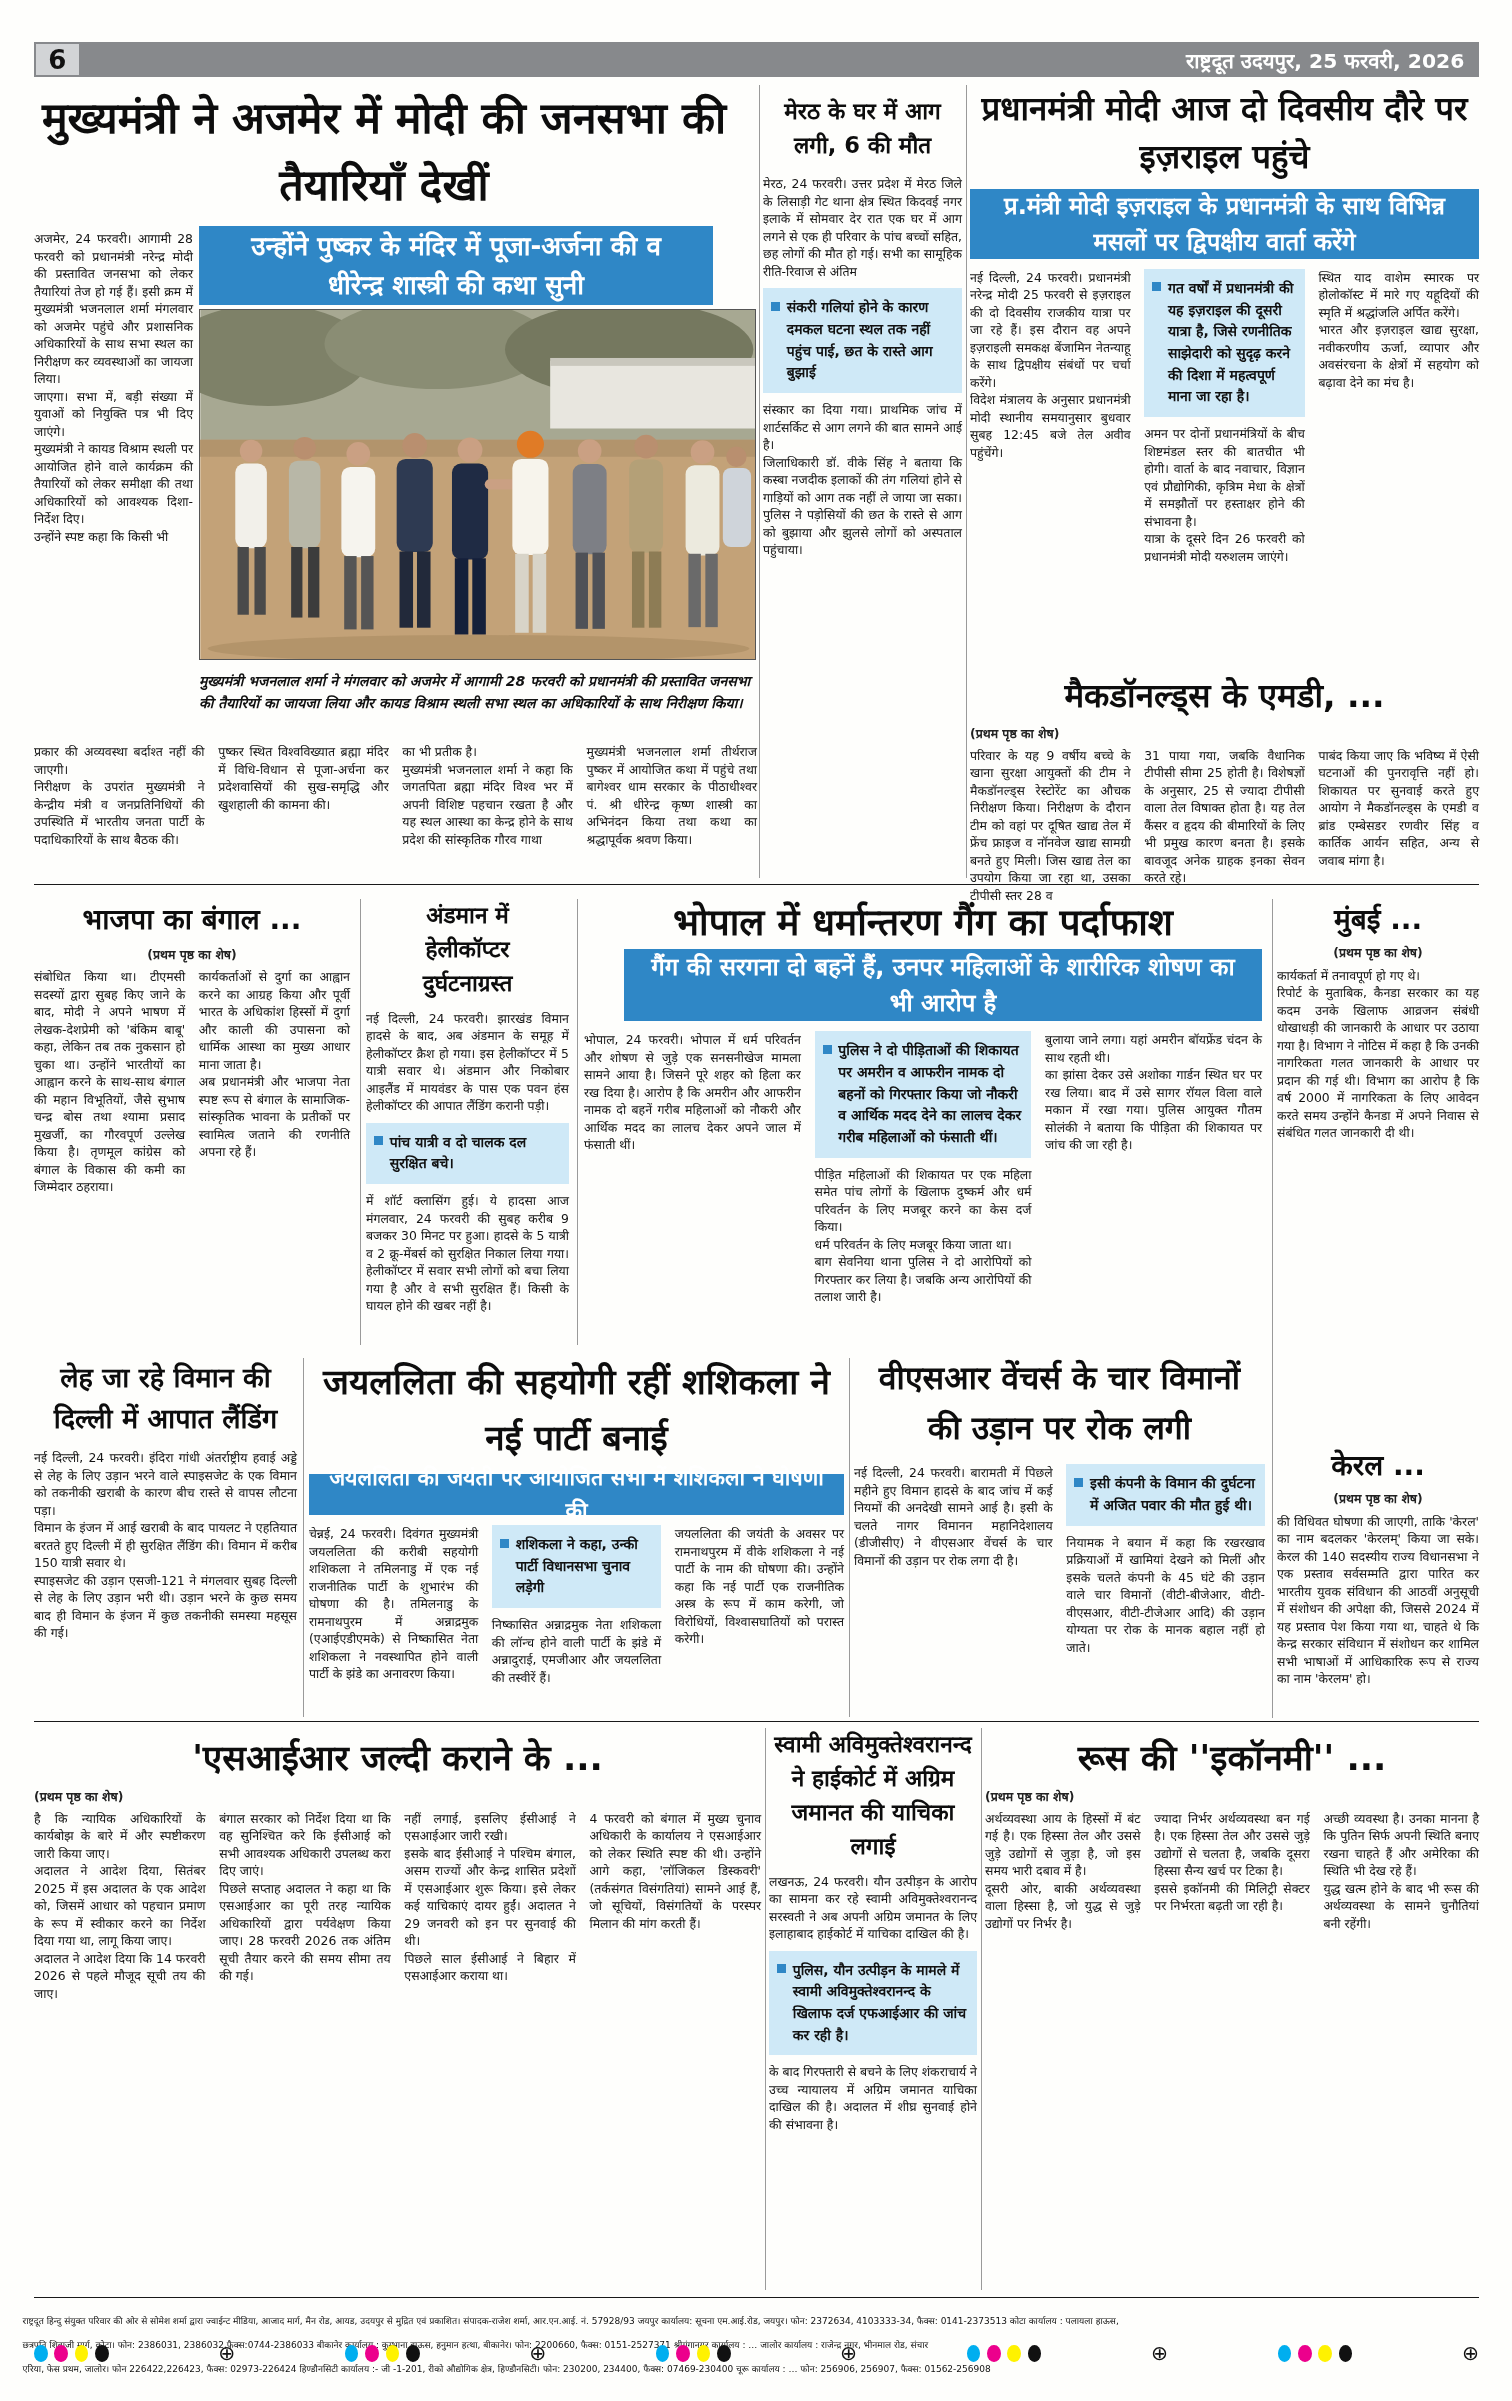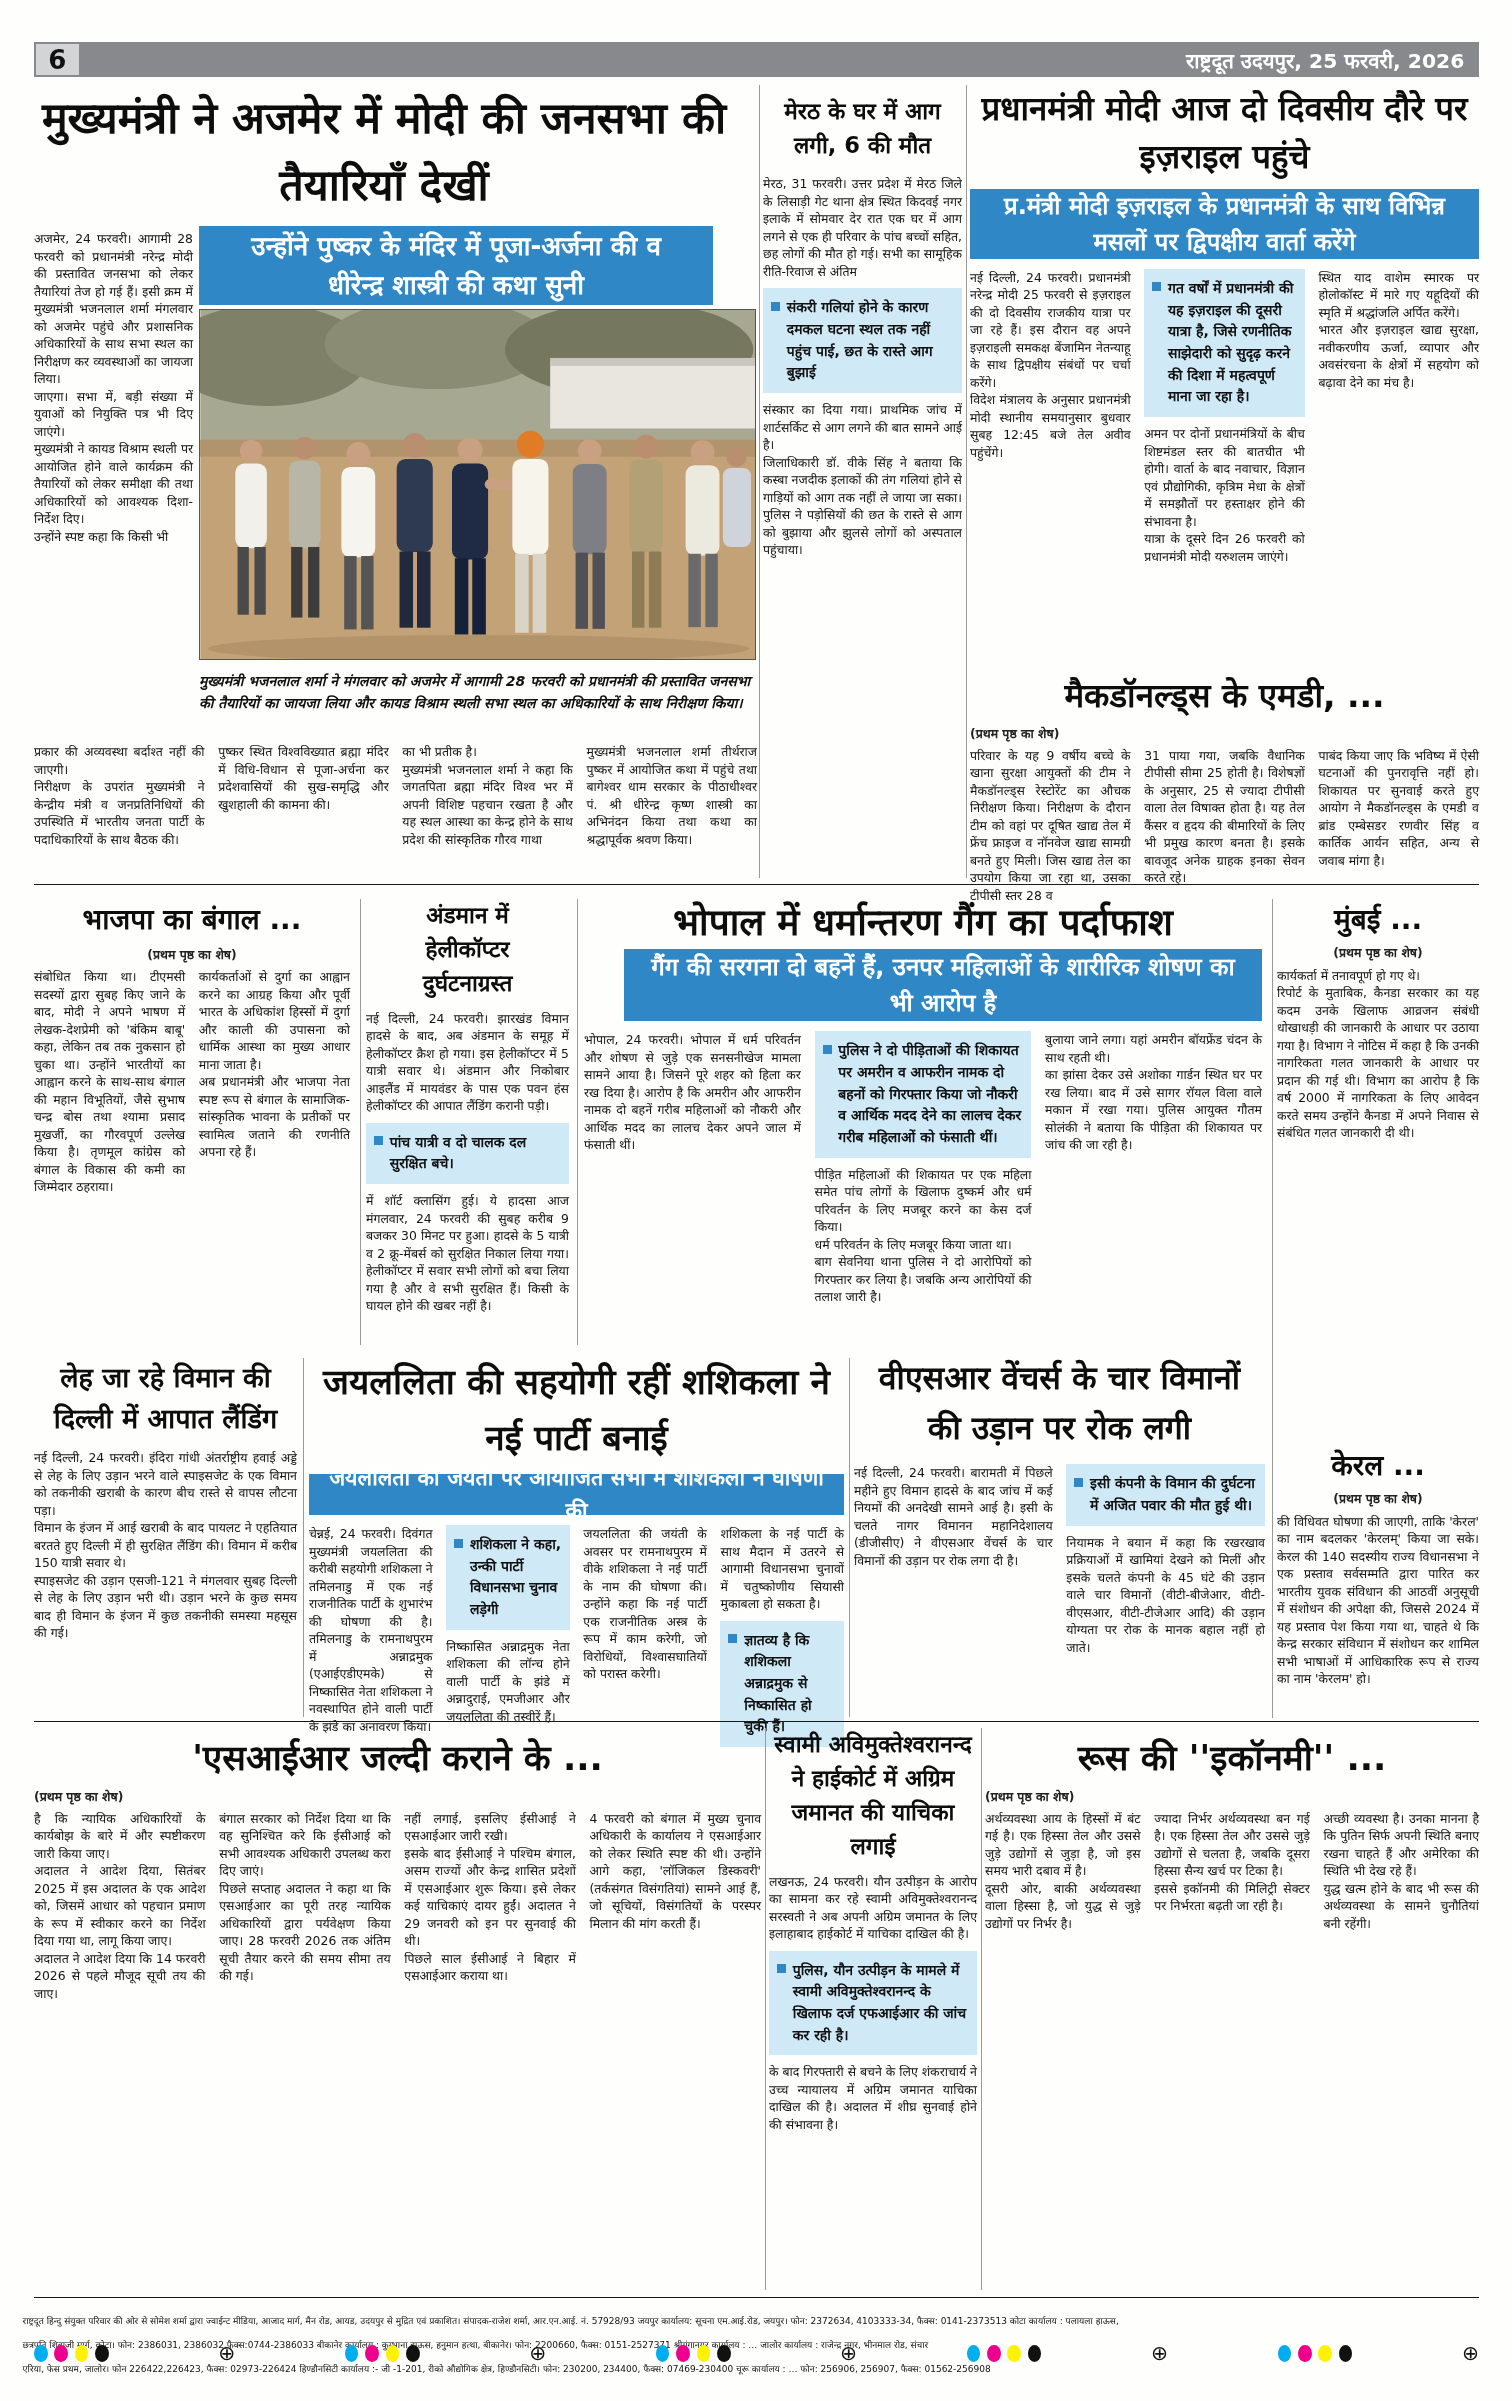--- a/index.html
+++ b/index.html
@@ -128,21 +128,21 @@
     <div class="body">प्रकार की अव्यवस्था बर्दाश्त नहीं की जाएगी।
 निरीक्षण के उपरांत मुख्यमंत्री ने केन्द्रीय मंत्री व जनप्रतिनिधियों की उपस्थिति में भारतीय जनता पार्टी के पदाधिकारियों के साथ बैठक की।</div>
     <div class="body">पुष्कर स्थित विश्वविख्यात ब्रह्मा मंदिर में विधि-विधान से पूजा-अर्चना कर प्रदेशवासियों की सुख-समृद्धि और खुशहाली की कामना की।</div>
     <div class="body">का भी प्रतीक है।
 मुख्यमंत्री भजनलाल शर्मा ने कहा कि जगतपिता ब्रह्मा मंदिर विश्व भर में अपनी विशिष्ट पहचान रखता है और यह स्थल आस्था का केन्द्र होने के साथ प्रदेश की सांस्कृतिक गौरव गाथा</div>
     <div class="body">मुख्यमंत्री भजनलाल शर्मा तीर्थराज पुष्कर में आयोजित कथा में पहुंचे तथा बागेश्वर धाम सरकार के पीठाधीश्वर पं. श्री धीरेन्द्र कृष्ण शास्त्री का अभिनंदन किया तथा कथा का श्रद्धापूर्वक श्रवण किया।</div>
   </div>
 
   <div class="abs" style="left:763px; top:85px; width:199px;">
     <div class="hl hl-sm" style="padding:10.2px 17px 12.4px;">मेरठ के घर में आग लगी, 6 की मौत</div>
-    <div class="body">मेरठ, 31 फरवरी। उत्तर प्रदेश में मेरठ जिले के लिसाड़ी गेट थाना क्षेत्र स्थित किदवई नगर इलाके में सोमवार देर रात एक घर में आग लगने से एक ही परिवार के पांच बच्चों सहित, छह लोगों की मौत हो गई। सभी का सामूहिक रीति-रिवाज से अंतिम</div>
+    <div class="body">मेरठ, 24 फरवरी। उत्तर प्रदेश में मेरठ जिले के लिसाड़ी गेट थाना क्षेत्र स्थित किदवई नगर इलाके में सोमवार देर रात एक घर में आग लगने से एक ही परिवार के पांच बच्चों सहित, छह लोगों की मौत हो गई। सभी का सामूहिक रीति-रिवाज से अंतिम</div>
     <div class="lightbox">
       <span class="sq"></span>
       <div class="lbt">संकरी गलियां होने के कारण दमकल घटना स्थल तक नहीं पहुंच पाई, छत के रास्ते आग बुझाई</div>
     </div>
     <div class="body">संस्कार का दिया गया। प्राथमिक जांच में शार्टसर्किट से आग लगने की बात सामने आई है।
 जिलाधिकारी डॉ. वीके सिंह ने बताया कि कस्बा नजदीक इलाकों की तंग गलियां होने से गाड़ियों को आग तक नहीं ले जाया जा सका। पुलिस ने पड़ोसियों की छत के रास्ते से आग को बुझाया और झुलसे लोगों को अस्पताल पहुंचाया।</div>
   </div>
 
   <div class="abs" style="left:970px; top:85px; width:509px;">
     <div class="hl hl-sec">प्रधानमंत्री मोदी आज दो दिवसीय दौरे पर इज़राइल पहुंचे</div>
@@ -234,27 +234,20 @@
     <div class="cols" style="margin-top:10px;">
       <div class="body">चेन्नई, 24 फरवरी। दिवंगत मुख्यमंत्री जयललिता की करीबी सहयोगी शशिकला ने तमिलनाडु में एक नई राजनीतिक पार्टी के शुभारंभ की घोषणा की है। तमिलनाडु के रामनाथपुरम में अन्नाद्रमुक (एआईएडीएमके) से निष्कासित नेता शशिकला ने नवस्थापित होने वाली पार्टी के झंडे का अनावरण किया।</div>
       <div>
         <div class="lightbox" style="margin-top:0;">
           <span class="sq"></span>
           <div class="lbt">शशिकला ने कहा, उन्की पार्टी विधानसभा चुनाव लड़ेगी</div>
         </div>
         <div class="body">निष्कासित अन्नाद्रमुक नेता शशिकला की लॉन्च होने वाली पार्टी के झंडे में अन्नादुराई, एमजीआर और जयललिता की तस्वीरें हैं।</div>
       </div>
       <div class="body">जयललिता की जयंती के अवसर पर रामनाथपुरम में वीके शशिकला ने नई पार्टी के नाम की घोषणा की। उन्होंने कहा कि नई पार्टी एक राजनीतिक अस्त्र के रूप में काम करेगी, जो विरोधियों, विश्वासघातियों को परास्त करेगी।</div>
-      <div>
-        <div class="body">शशिकला के नई पार्टी के साथ मैदान में उतरने से आगामी विधानसभा चुनावों में चतुष्कोणीय सियासी मुकाबला हो सकता है।</div>
-        <div class="lightbox">
-          <span class="sq"></span>
-          <div class="lbt">ज्ञातव्य है कि शशिकला अन्नाद्रमुक से निष्कासित हो चुकी हैं।</div>
-        </div>
-      </div>
     </div>
   </div>
 
   <div class="abs" style="left:854px; top:1354px; width:411px;">
     <div class="hl" style="font-size:32px; line-height:1.55; padding:0 22.6px;">वीएसआर वेंचर्स के चार विमानों की उड़ान पर रोक लगी</div>
     <div class="cols" style="margin-top:11.3px;">
       <div class="body">नई दिल्ली, 24 फरवरी। बारामती में पिछले महीने हुए विमान हादसे के बाद जांच में कई नियमों की अनदेखी सामने आई है। इसी के चलते नागर विमानन महानिदेशालय (डीजीसीए) ने वीएसआर वेंचर्स के चार विमानों की उड़ान पर रोक लगा दी है।</div>
       <div>
         <div class="lightbox" style="margin-top:0;">
           <span class="sq"></span>

